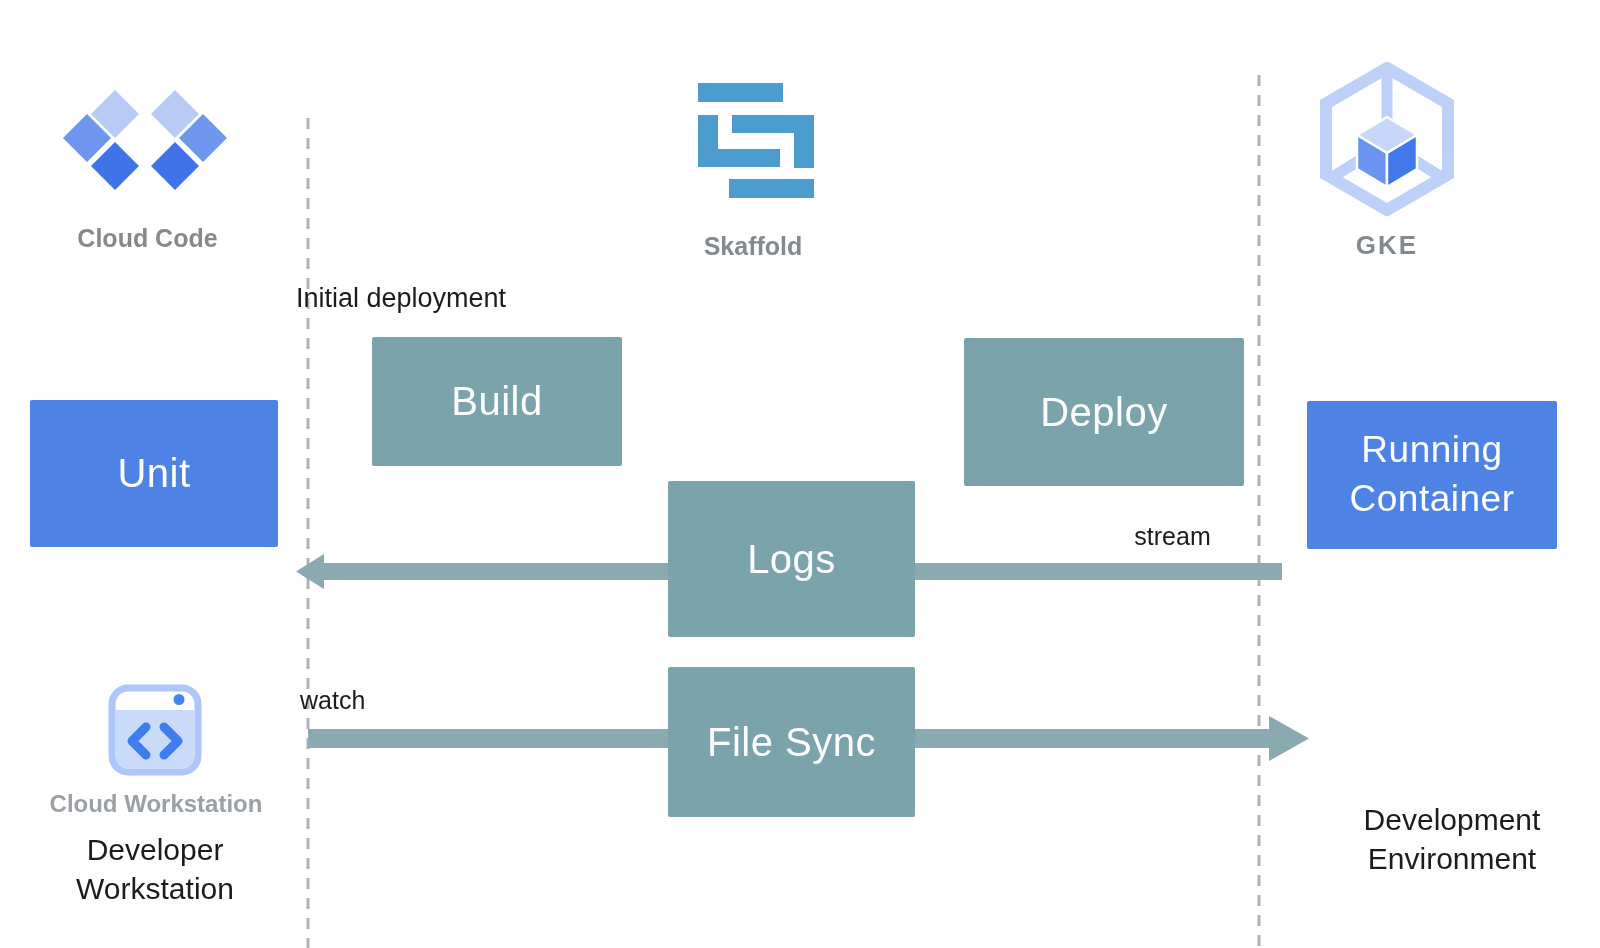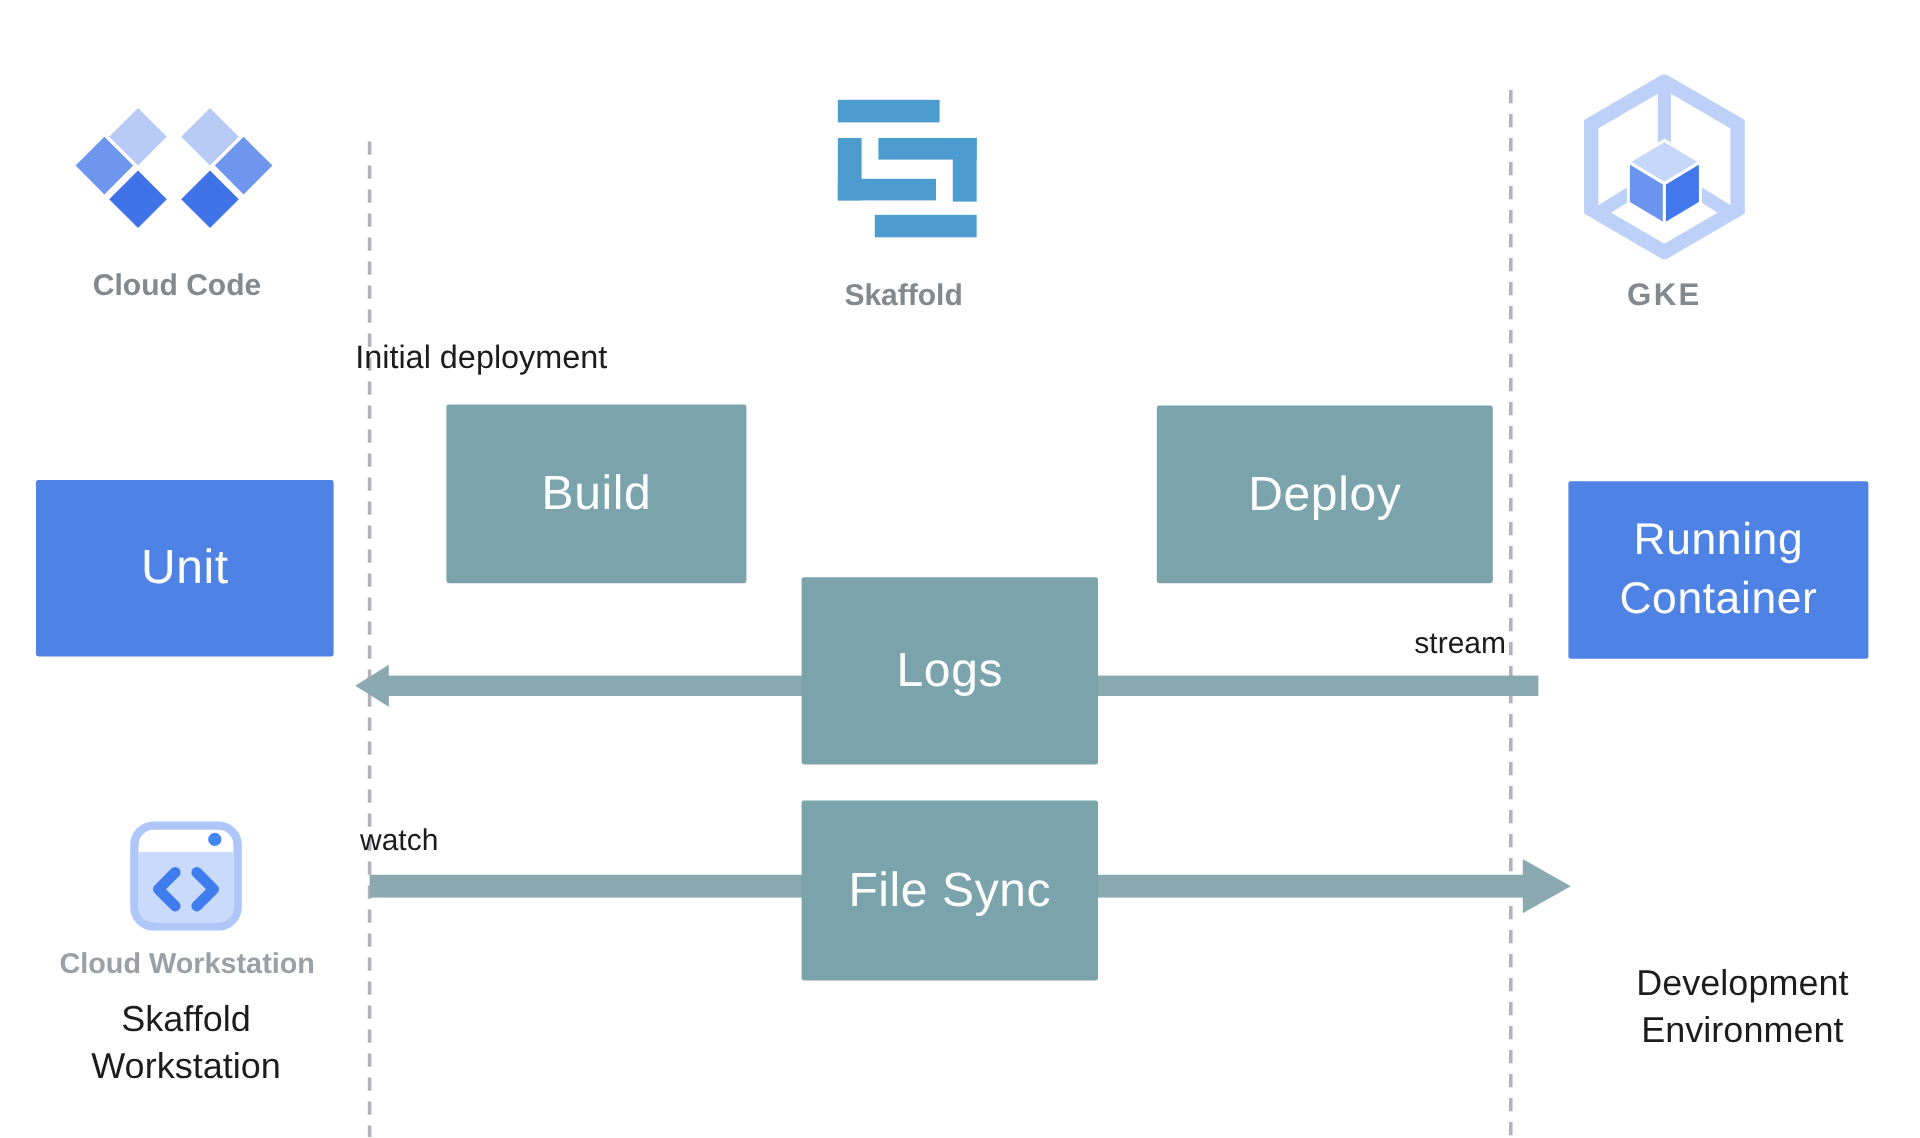--- a/index.html
+++ b/index.html
@@ -76,21 +76,21 @@
     <polygon points="69,55 99,73 69,91 39,73" fill="var(--gke_cube_top)" stroke="#fff" stroke-width="2.5"></polygon>
     <polygon points="39,73 69,91 69,125 39,107" fill="var(--gke_cube_left)" stroke="#fff" stroke-width="2.5"></polygon>
     <polygon points="69,91 99,73 99,107 69,125" fill="var(--gke_cube_right)" stroke="#fff" stroke-width="2.5"></polygon>
   </svg>
   <div class="gray-label" style="left:1287px;top:230px;width:200px;font-size:26px;letter-spacing:2px">GKE</div>
 
   <div class="box blue" style="left:30px;top:400px;width:248px;height:147px">
     <span class="box-label">Unit</span>
   </div>
 
-  <div class="box teal" style="left:372px;top:337px;width:250px;height:149px">
+  <div class="box teal" style="left:372px;top:337px;width:250px;height:129px">
     <span class="box-label">Build</span>
   </div>
 
 
   <div class="box teal" style="left:964px;top:338px;width:280px;height:148px">
     <span class="box-label">Deploy</span>
   </div>
 
   <div class="box teal" style="left:668px;top:481px;width:247px;height:156px">
     <span class="box-label">Logs</span>
@@ -98,30 +98,30 @@
 
   <div class="box teal" style="left:668px;top:667px;width:247px;height:150px">
     <span class="box-label">File Sync</span>
   </div>
 
   <div class="box blue" style="left:1307px;top:401px;width:250px;height:148px">
     <span class="box-label two-line" style="width:210px">Running Container</span>
   </div>
 
   <div class="txt annotation" style="left:296px;top:283px;font-size:27px">Initial deployment</div>
-  <div class="txt annotation" style="left:1090px;top:522px;width:165px;text-align:right;font-size:25px">stream</div>
+  <div class="txt annotation" style="left:1090px;top:522px;width:165px;text-align:center;font-size:25px">stream</div>
   <div class="txt annotation" style="left:300px;top:686px;font-size:25px">watch</div>
 
   <svg class="icon" style="left:108px;top:684px" width="94" height="92" viewBox="0 0 94 92">
     <rect x="4" y="4" width="86" height="84" rx="16" fill="#ffffff" stroke="var(--ws_border)" stroke-width="7"></rect>
     <path d="M7.5 26 H86.5 V70 Q86.5 84.5 72 84.5 H22 Q7.5 84.5 7.5 70 Z" fill="var(--ws_body)"></path>
     <circle cx="71" cy="15.5" r="5.5" fill="var(--ws_dot)"></circle>
     <g stroke="var(--ws_chevron)" stroke-width="9" fill="none" stroke-linecap="round" stroke-linejoin="round">
       <path d="M38 43 L24 57 L38 71"></path>
       <path d="M56 43 L70 57 L56 71"></path>
     </g>
   </svg>
   <div class="gray-label" style="left:26px;top:790px;width:260px;font-size:24px;color:var(--ws_label_gray)">Cloud Workstation</div>
 
-  <div class="txt zone-label" style="left:30px;top:830px;width:250px">Skaffold Workstation</div>
+  <div class="txt zone-label" style="left:30px;top:830px;width:250px">Developer Workstation</div>
   <div class="txt zone-label" style="left:1312px;top:800px;width:280px">Development Environment</div>
 
 </div>
 
 </body></html>

